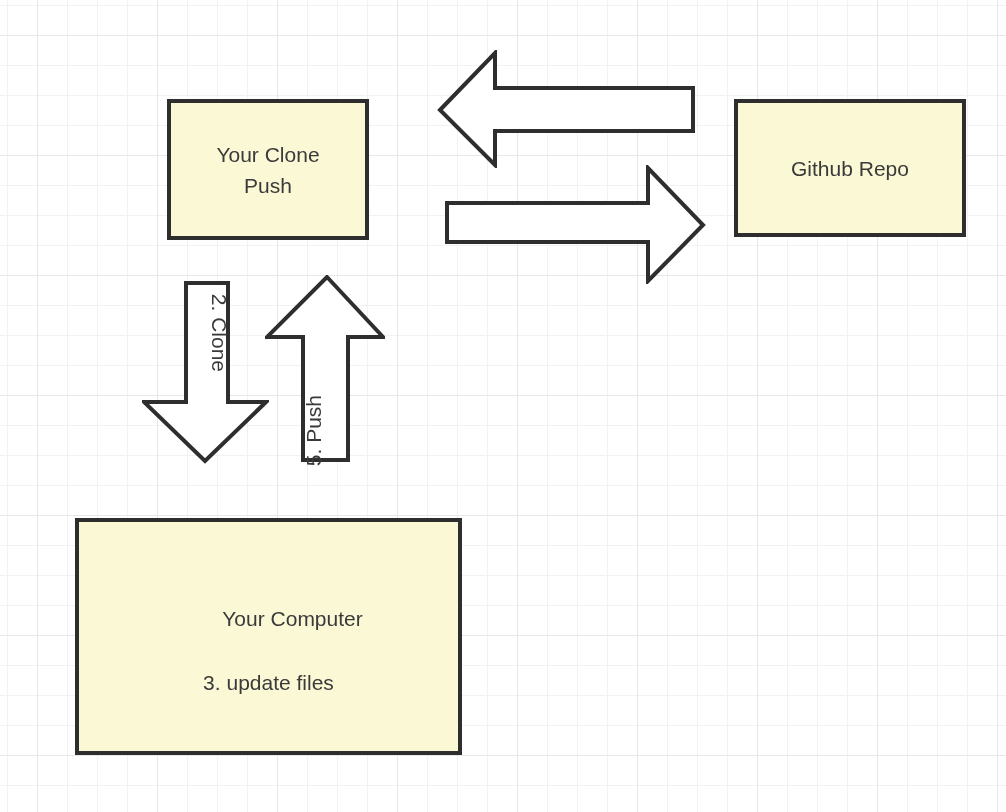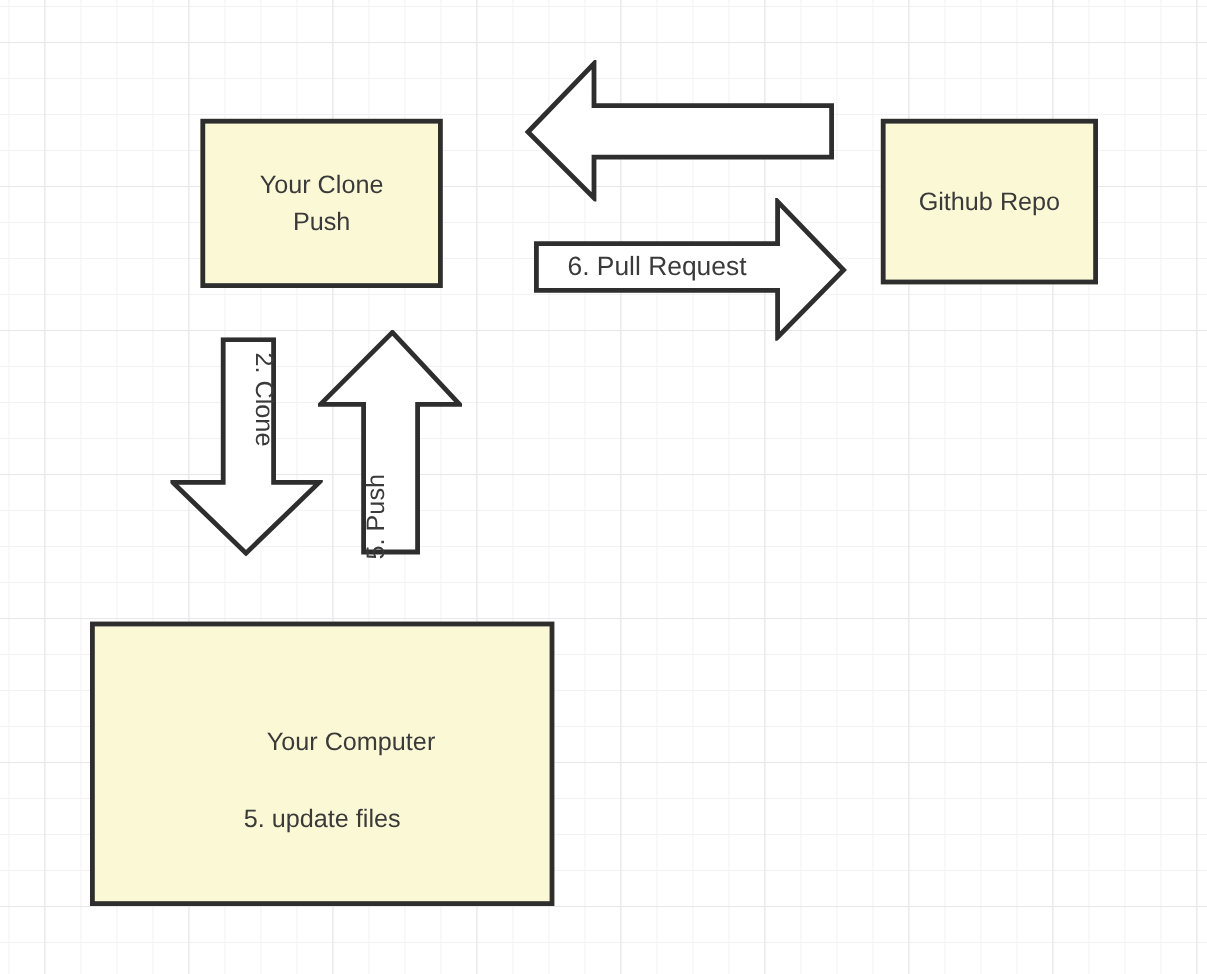--- a/index.html
+++ b/index.html
@@ -29,21 +29,21 @@
     color: var(--text, #3a3a3a);
     display: flex;
     flex-direction: column;
     align-items: center;
     justify-content: center;
     text-align: center;
     font-size: 21px;
     line-height: 31px;
   }
   #box-your-github-repo { left: 167px; top: 99px;  width: 202px; height: 141px; }
-  #box-github-repo      { left: 734px; top: 99px;  width: 181px; height: 138px; }
+  #box-github-repo      { left: 734px; top: 99px;  width: 232px; height: 138px; }
   #box-your-computer    { left: 75px;  top: 518px; width: 387px; height: 237px;
                           line-height: 32px; padding-top: 4px; }
   #box-your-computer .computer-title { transform: translateX(24px); margin-top: 24px; }
   #box-your-computer .spacer-line { height: 32px; }
   .node .box-line { width: 100%; }
 
   .arrow-svg { position: absolute; }
   #arrow-fork         { left: 436px; top: 50px;  }
   #arrow-pull-request { left: 445px; top: 165px; }
   #arrow-clone        { left: 142px; top: 281px; }
@@ -93,41 +93,40 @@
     <div class="box-line">Push</div>
   </div>
 
   <div class="node" id="box-github-repo">
     <div class="box-line">Github Repo</div>
   </div>
 
   <div class="node" id="box-your-computer">
     <div class="box-line computer-title">Your Computer</div>
     <div class="box-line spacer-line"></div>
-    <div class="box-line">5. update files</div>
+    <div class="box-line">3. update files</div>
   </div>
 
   <svg class="arrow-svg" id="arrow-fork" width="262" height="118" viewBox="0 0 262 118">
     <polygon class="arrow-shape" points="4,60 59,3 59,38 257,38 257,81 59,81 59,115"></polygon>
   </svg>
 
   <svg class="arrow-svg" id="arrow-pull-request" width="261" height="119" viewBox="0 0 261 119">
     <polygon class="arrow-shape" points="2,38 203,38 203,3 258,60 203,116 203,77 2,77"></polygon>
   </svg>
 
   <svg class="arrow-svg" id="arrow-clone" width="127" height="183" viewBox="0 0 127 183">
     <polygon class="arrow-shape" points="44,2 86,2 86,121 124,121 63,180 2,121 44,121"></polygon>
   </svg>
 
   <svg class="arrow-svg" id="arrow-push" width="120" height="188" viewBox="0 0 120 188">
     <polygon class="arrow-shape" points="62,2 118,62 83,62 83,185 38,185 38,62 2,62"></polygon>
   </svg>
 
 
-  <div class="arrow-label" id="label-pull-request">6. Pull Request</div>
 
   <div class="arrow-label" id="label-clone">
     <span class="rot-inner">2. Clone</span>
   </div>
 
   <div class="arrow-label" id="label-push">
     <span class="rot-inner">5. Push</span>
   </div>
 
 </div>

